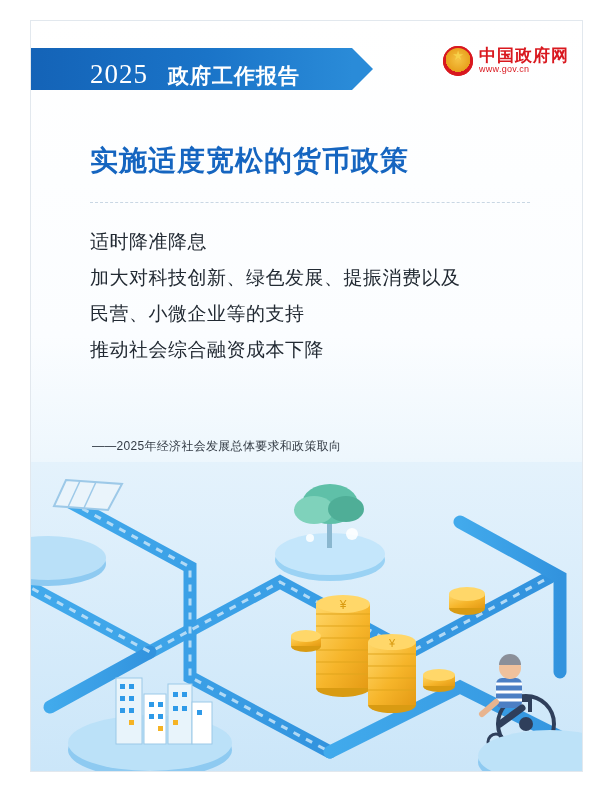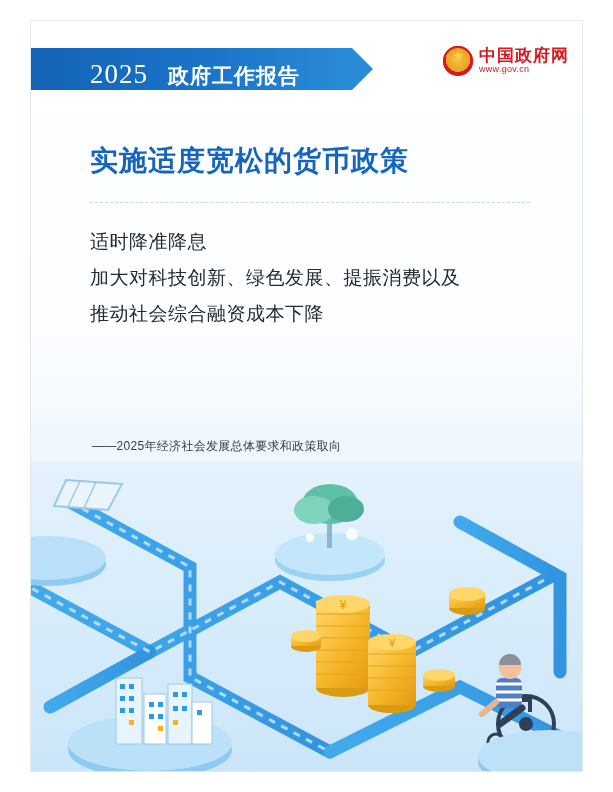--- a/index.html
+++ b/index.html
@@ -198,20 +198,21 @@
         </div>
       </div>
     </div>
 
     <div class="main-title">实施适度宽松的货币政策</div>
     <div class="divider"></div>
 
     <div class="body-lines">
       <div class="body-line">适时降准降息</div>
       <div class="body-line">加大对科技创新、绿色发展、提振消费以及</div>
+      <div class="body-line">民营、小微企业等的支持</div>
       <div class="body-line">推动社会综合融资成本下降</div>
     </div>
 
     <div class="source-line">——2025年经济社会发展总体要求和政策取向</div>
 
     <svg class="illus" viewBox="0 0 553 310">
 
       <defs>
         <linearGradient id="gwash" x1="0" y1="0" x2="0" y2="1">
           <stop offset="0%" stop-color="#e4f2fc"></stop>

